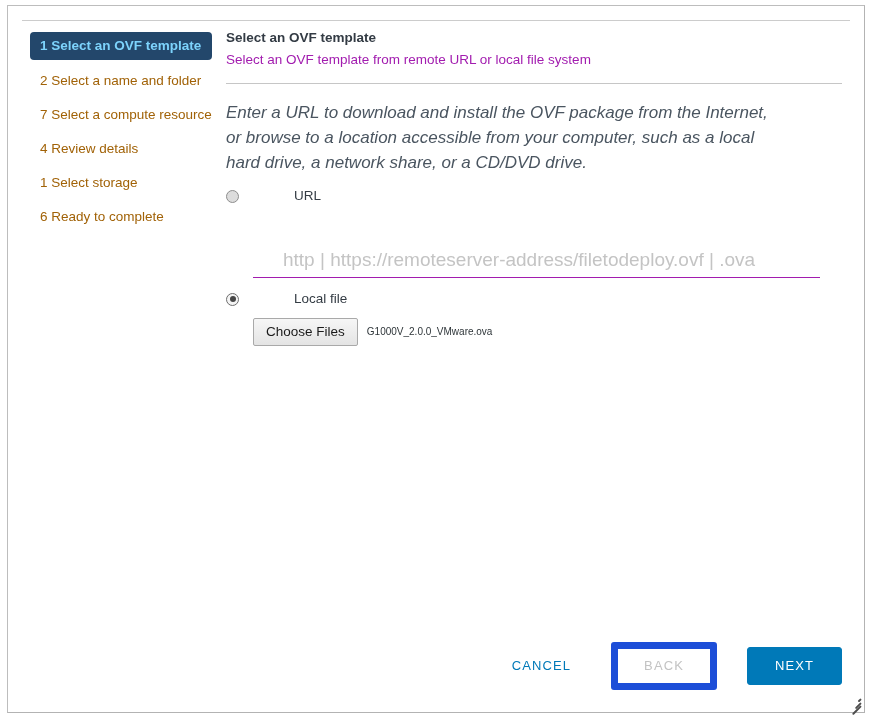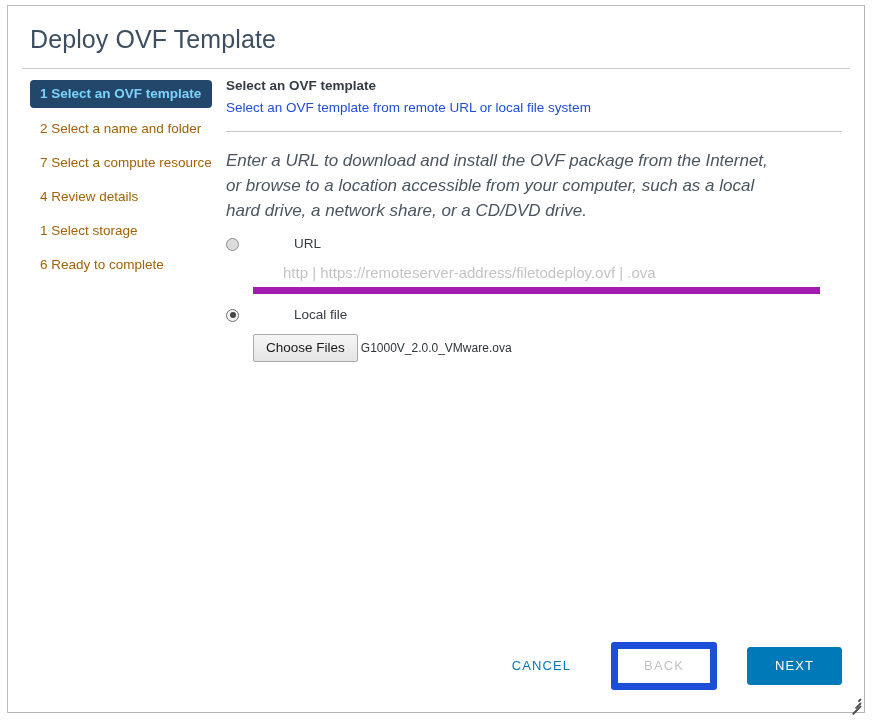--- a/index.html
+++ b/index.html
@@ -96,21 +96,21 @@
   .content-heading {
     font-size: 13.5px;
     font-weight: bold;
     color: #333b44;
     line-height: 18px;
     margin: 0 0 4px 0;
   }
   .content-subheading {
     font-size: 13.5px;
     font-weight: 400;
-    color: #1d4ed8;
+    color: #a21caf;
     line-height: 18px;
     margin: 0;
   }
   .content-rule {
     height: 1px;
     background: #c6c6c6;
     margin: 14px 6px 0 0;
   }
 
   .description {
@@ -161,27 +161,28 @@
   }
 
   
   .url-field-wrap {
     margin: 10px 28px 0 27px;
   }
   .url-input {
     width: 100%;
     box-sizing: border-box;
     border: none;
-    border-bottom: 7px solid #a21caf;
+    border-bottom: 1px solid #a21caf;
     background: transparent;
     font-family: "Liberation Sans", sans-serif;
-    font-size: 15px;
+    font-size: 19px;
     color: #4a5560;
     padding: 2px 0 6px 30px;
     outline: none;
+    margin-top: 33px;
   }
   .url-input::placeholder {
     color: #c4c4c4;
     opacity: 1;
   }
 
   
   .file-row {
     display: flex;
     align-items: center;
@@ -192,23 +193,23 @@
     font-size: 13.5px;
     color: #1a1a1a;
     background: linear-gradient(#f6f6f6, #e4e4e4);
     border: 1px solid #a9a9a9;
     border-radius: 2px;
     padding: 5px 12px 6px 12px;
     line-height: 15px;
     cursor: default;
   }
   .file-name {
-    font-size: 12px;
+    font-size: 10px;
     color: #2e3539;
-    margin-left: 3px;
+    margin-left: 9px;
     line-height: 16px;
   }
 
   
   .dialog-footer {
     flex: 0 0 auto;
     display: flex;
     justify-content: flex-end;
     align-items: center;
     padding: 0 22px 22px 0;
@@ -262,23 +263,20 @@
   }
   .resize-grip span:nth-child(1) { bottom: 2px;   width: 12px; }
   .resize-grip span:nth-child(2) { bottom: 5.5px; width: 8px;  }
   .resize-grip span:nth-child(3) { bottom: 9px;   width: 4px;  }
 </style>
 </head>
 <body>
 
 <div class="dialog">
 
-  <div class="dialog-header">
-    <h1 class="dialog-title">Deploy OVF Template</h1>
-  </div>
   <div class="title-rule"></div>
 
   <div class="dialog-body">
 
     <nav class="stepnav">
       <div class="step active">1 Select an OVF template</div>
       <div class="step">2 Select a name and folder</div>
       <div class="step">7 Select a compute resource</div>
       <div class="step">4 Review details</div>
       <div class="step">1 Select storage</div>

